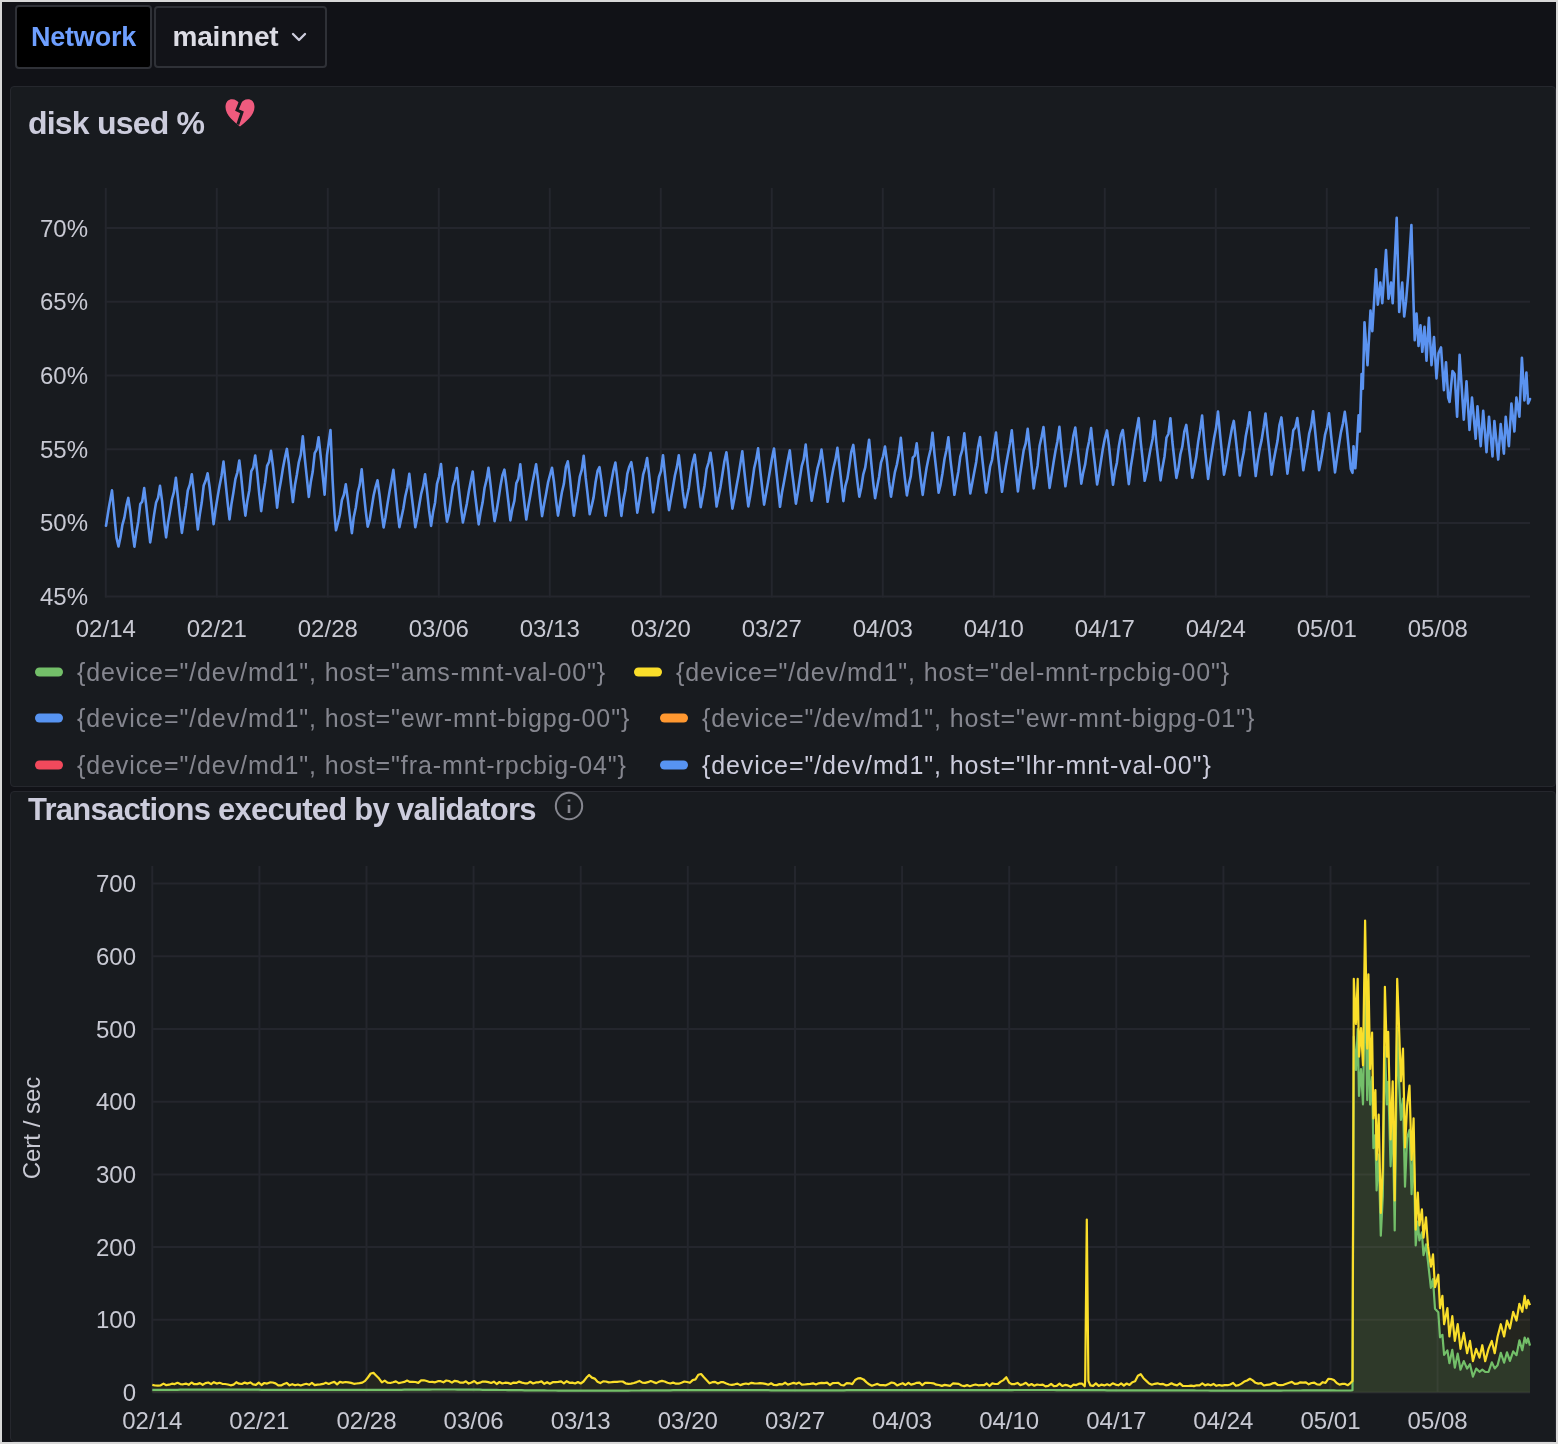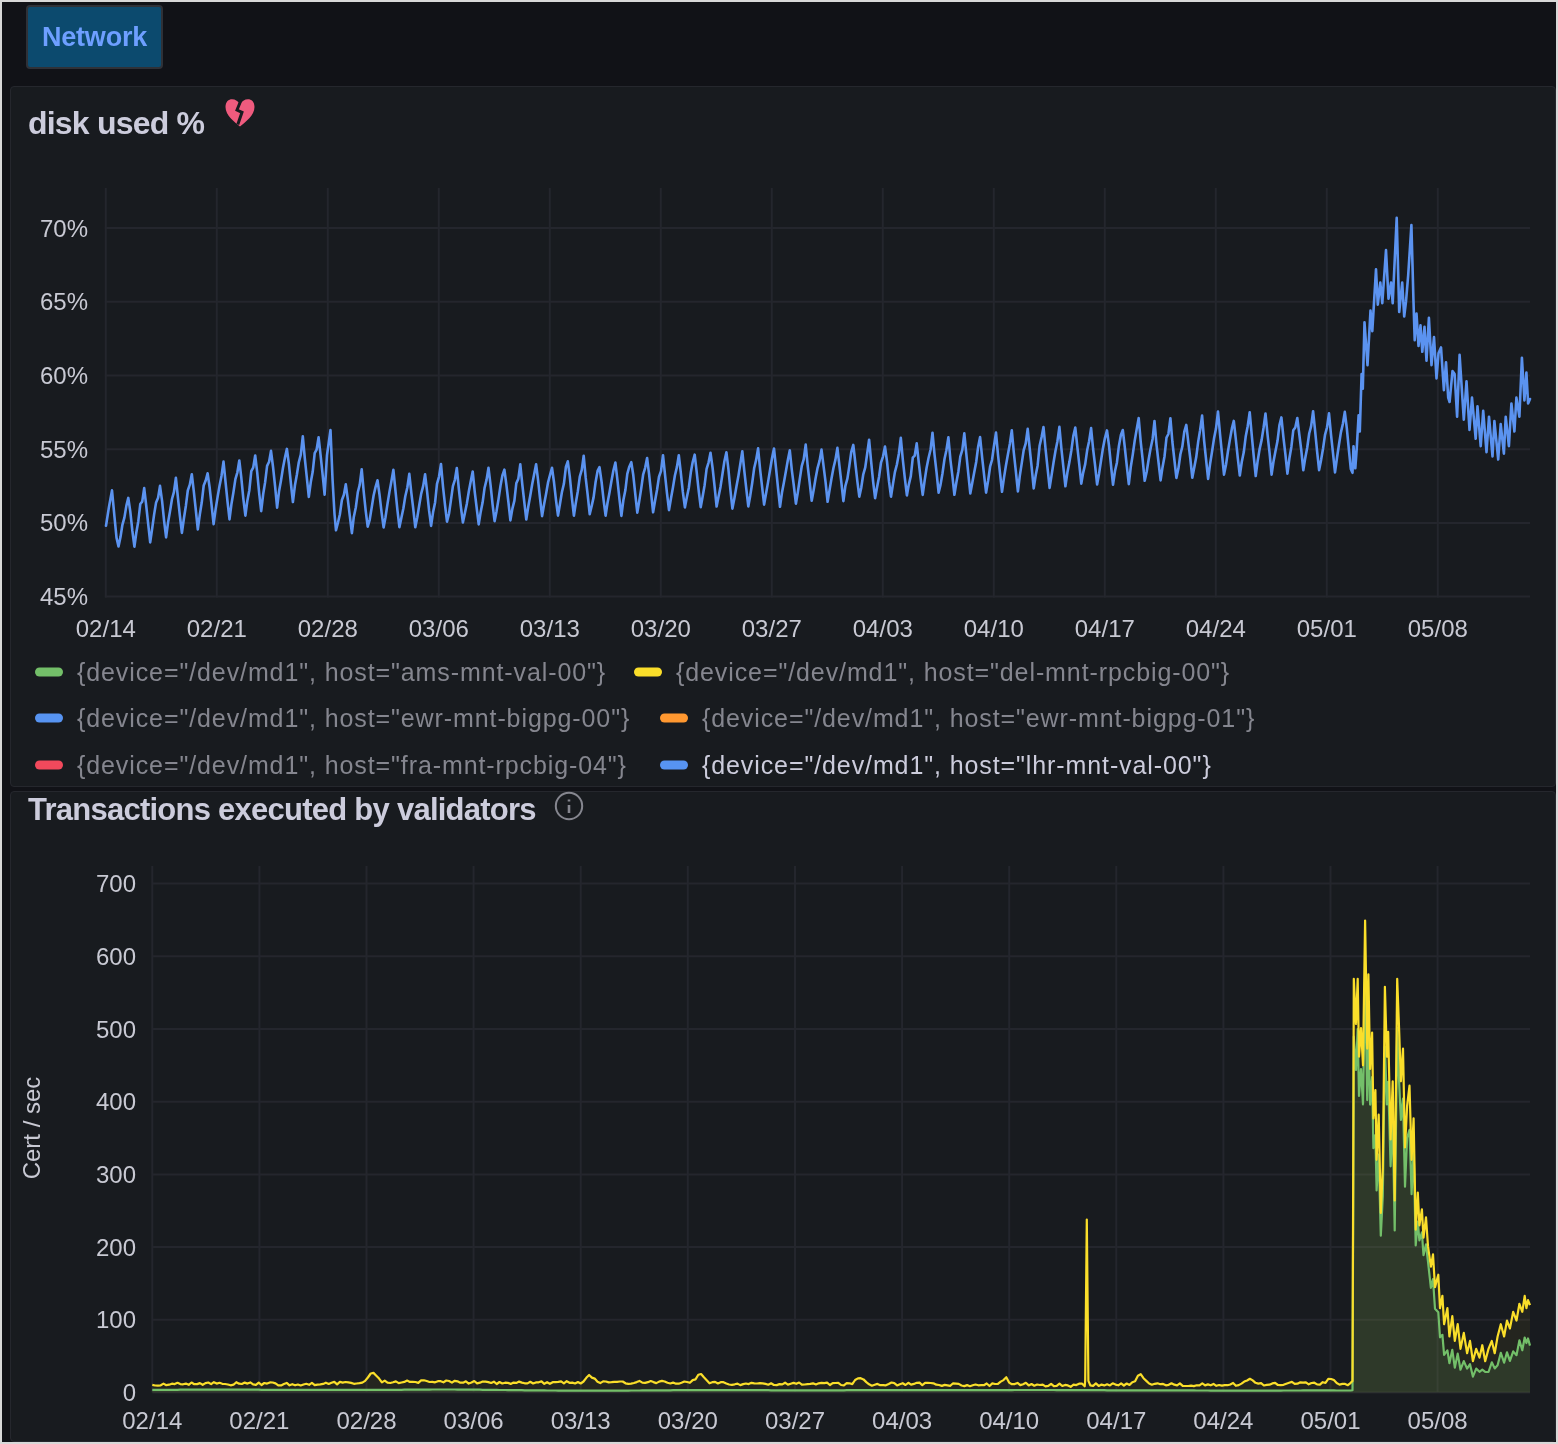--- a/index.html
+++ b/index.html
@@ -7,22 +7,28 @@
 .frame { position:absolute; left:0; top:0; width:1558px; height:1444px;
   border:2px solid #d8d8d8; }
 .vbox { position:absolute; border:2px solid #2f3137; border-radius:4px;
   display:flex; align-items:center; justify-content:center; }
 .panel { position:absolute; left:8px; width:1546px; background:#181b1f;
   border:1px solid #25272d; border-radius:4px; }
 .panel > svg { position:absolute; left:-1px; top:-1px; }
 </style></head>
 <body>
 <div class="frame">
-  <div class="vbox" style="left:24px;top:3px;width:137px;height:64px;background:#0c4a6e;">
+  <div class="vbox" style="left:13px;top:3px;width:137px;height:64px;background:#000000;">
     <span style="color:#6e9fff;font-size:27px;font-weight:700;letter-spacing:-0.2px;">Network</span>
+  </div>
+  <div class="vbox" style="left:152px;top:4px;width:173px;height:62px;background:#121318;">
+    <span style="color:#dcdce4;font-size:28px;font-weight:700;letter-spacing:-0.2px;">mainnet</span>
+    <svg width="18" height="12" style="margin-left:12px;" viewBox="0 0 18 12">
+      <polyline points="3,3 9,9 15,3" fill="none" stroke="#ccccdc" stroke-width="2.4" stroke-linecap="round" stroke-linejoin="round"></polyline>
+    </svg>
   </div>
   <div class="panel" style="top:84px;height:701px;">
     <svg width="1546" height="701" viewBox="0 0 1546 701">
       <g stroke="#24262d" stroke-width="2">
           <line x1="94.8" y1="142.0" x2="1520.0" y2="142.0"></line>
           <line x1="94.8" y1="215.7" x2="1520.0" y2="215.7"></line>
           <line x1="94.8" y1="289.4" x2="1520.0" y2="289.4"></line>
           <line x1="94.8" y1="363.2" x2="1520.0" y2="363.2"></line>
           <line x1="94.8" y1="436.9" x2="1520.0" y2="436.9"></line>
           <line x1="94.8" y1="510.6" x2="1520.0" y2="510.6"></line>

